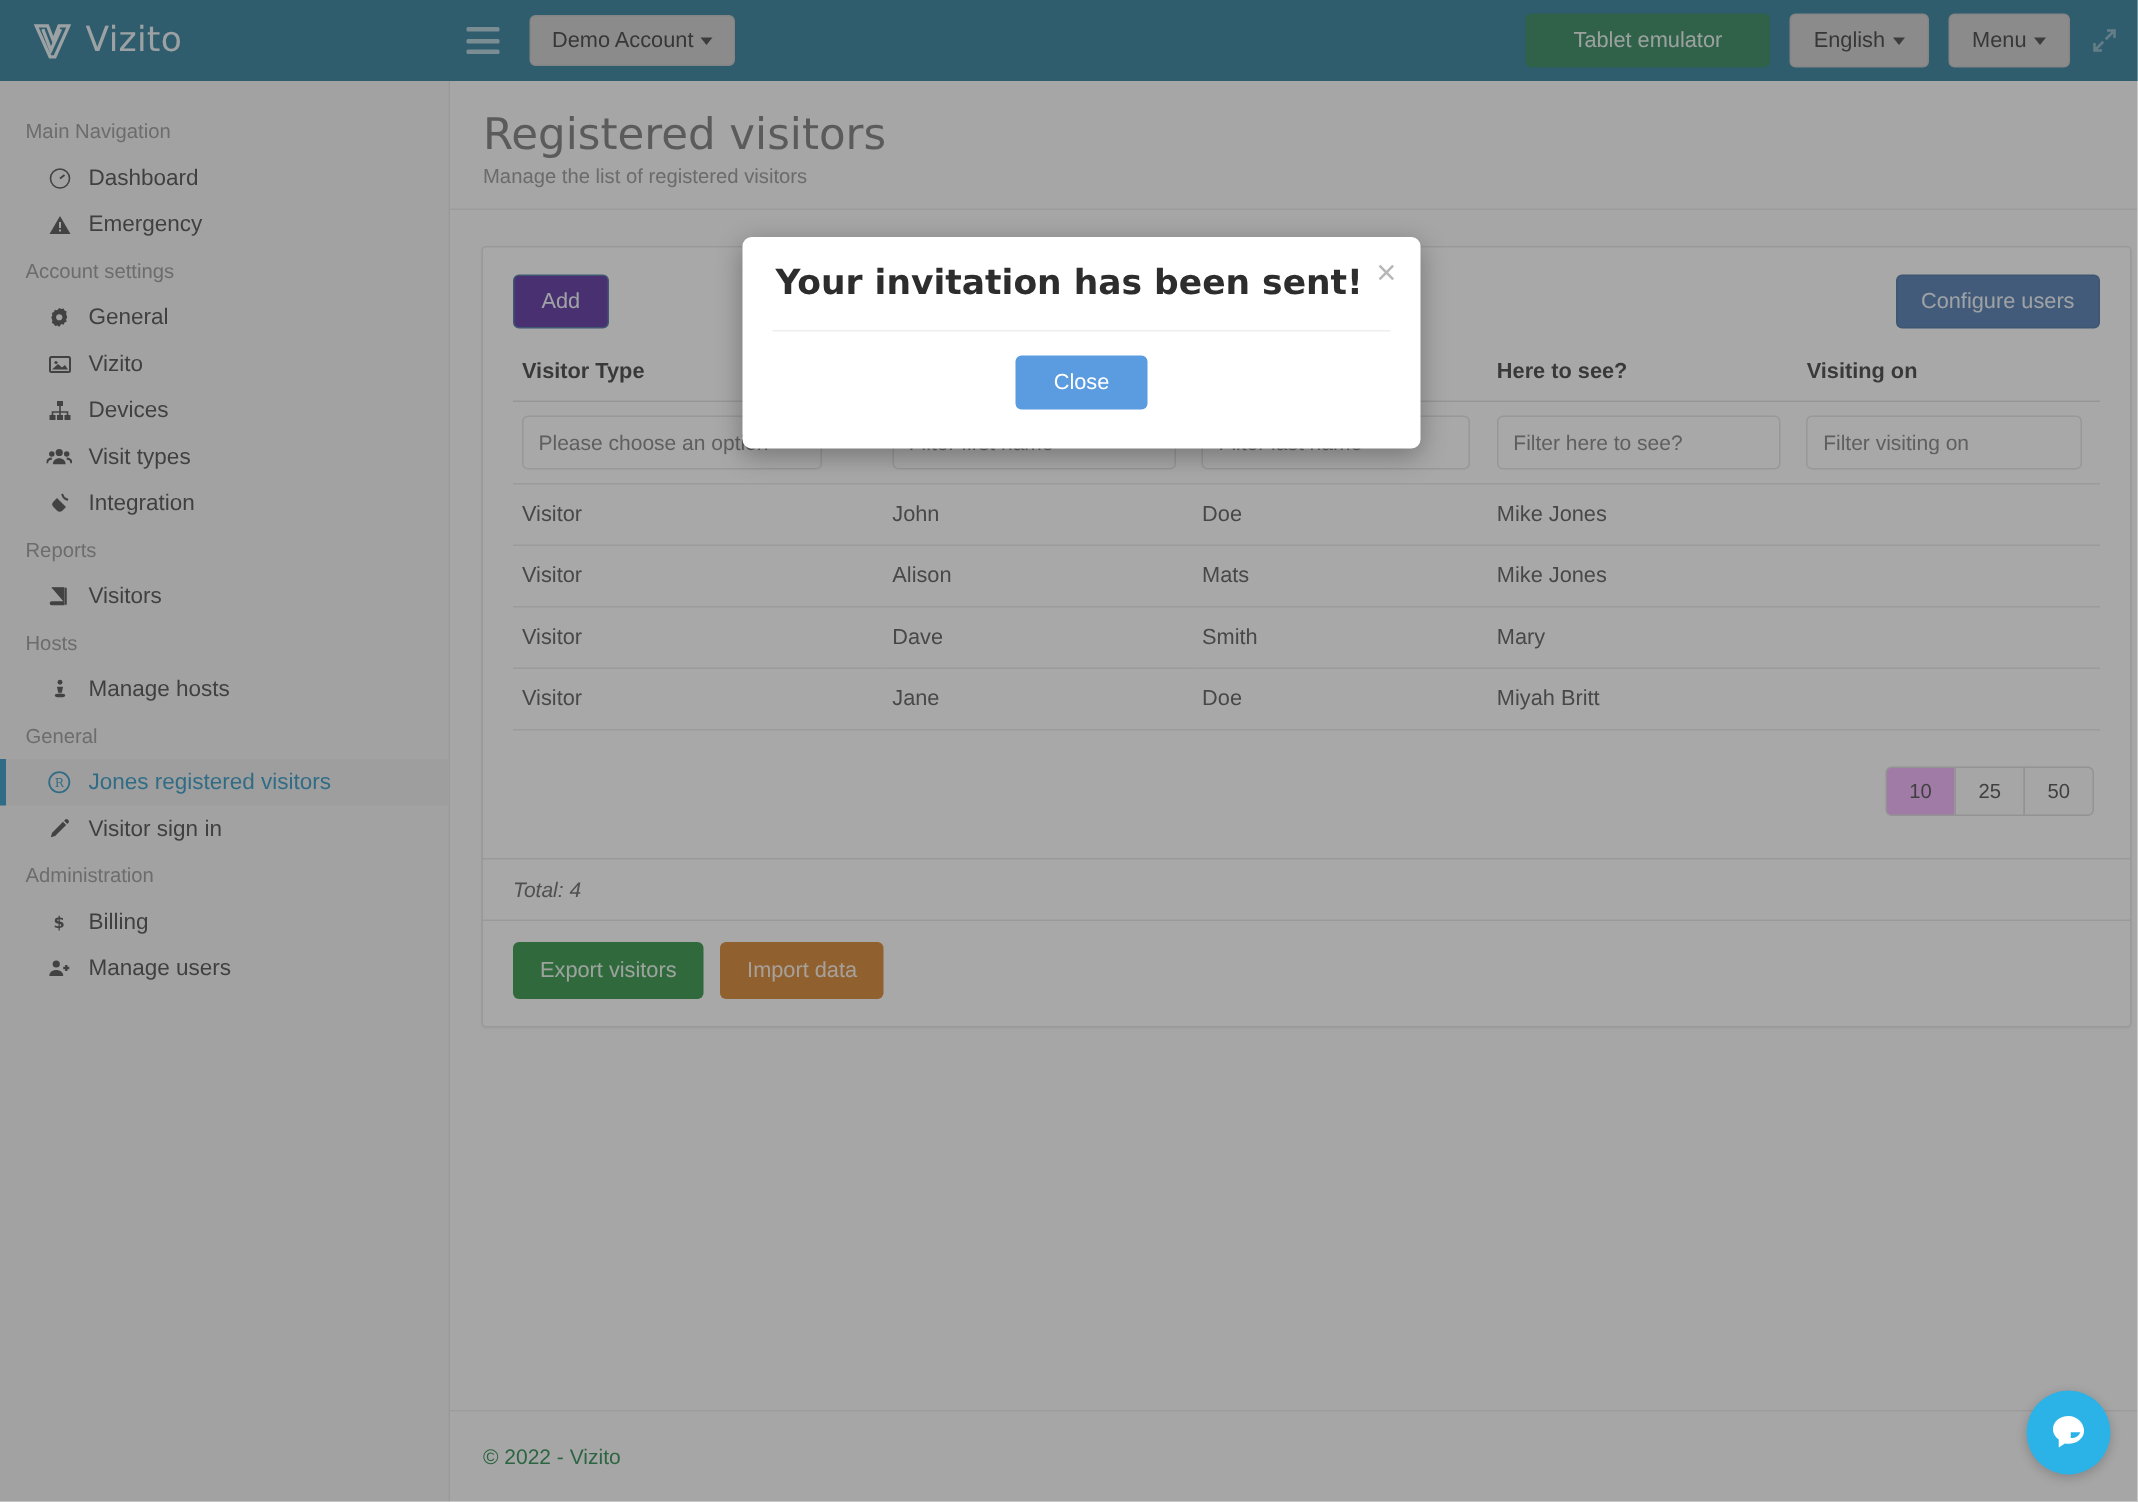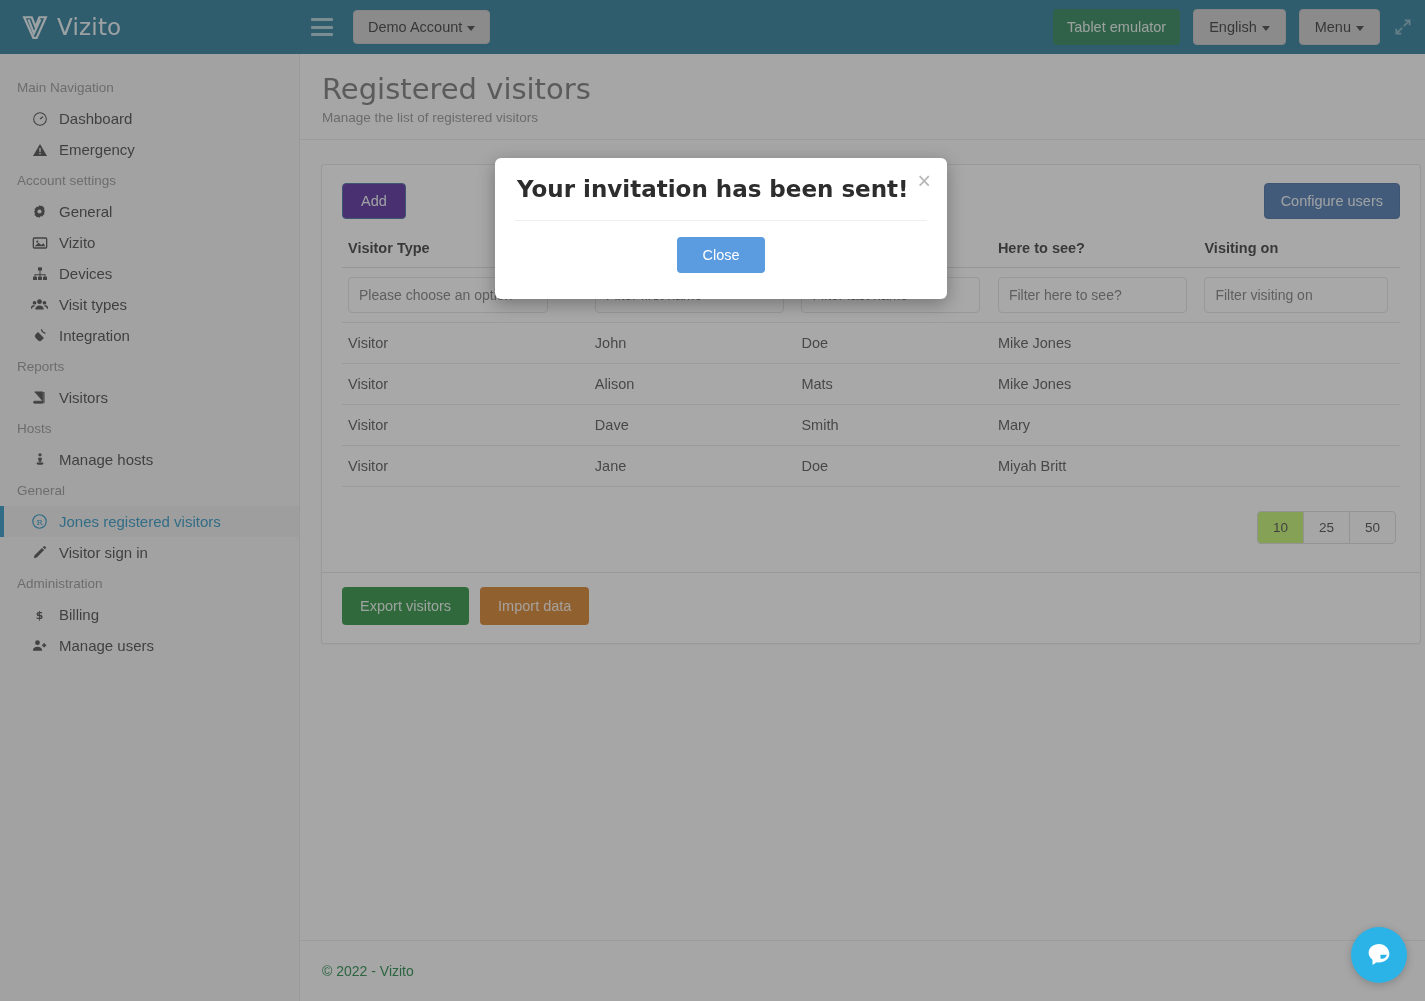--- a/index.html
+++ b/index.html
@@ -47,21 +47,21 @@
     border-left: 4px solid transparent; border-right: 4px solid transparent;
     border-top: 5px solid #333; vertical-align: middle;
   }
   .topbar-right {
     margin-left: auto; display: flex; align-items: center; gap: 13px;
     padding-right: 10px;
   }
   .btn-emulator {
     background: #1d7a4d; color: #e7f4ec;
     border: none; border-radius: 4px;
-    font-size: 14.5px; padding: 10px 14px; cursor: pointer;
+    font-size: 14.5px; padding: 10px 32px; cursor: pointer;
     font-family: "Liberation Sans", sans-serif;
   }
   .btn-grey {
     background: #c8c8c8; color: #2b2b2b;
     border: 1px solid #bdbdbd; border-radius: 4px;
     font-size: 14.5px; padding: 9px 15px; cursor: pointer;
     font-family: "Liberation Sans", sans-serif;
   }
   .expand-icon { width: 20px; height: 20px; opacity: .55; cursor: pointer; margin-right: 2px;}
 
@@ -164,21 +164,21 @@
   .col-visit { width: 200px; }
 
   .pager { display:flex; justify-content: flex-end; padding: 24px 4px 18px 0; }
   .pager .pg {
     border: 1px solid #d8d8d8; background: #fbfbfb; color: #3b3b3b;
     font-size: 13.5px; padding: 8px 15px; cursor: pointer; margin-left: -1px;
     font-family: "Liberation Sans", sans-serif;
   }
   .pager .pg:first-child { border-radius: 4px 0 0 4px; margin-left: 0; }
   .pager .pg:last-child { border-radius: 0 4px 4px 0; }
-  .pager .pg.active { background: #bef264; }
+  .pager .pg.active { background: #f0abfc; }
 
   .card-total {
     border-top: 1px solid #e3e3e3;
     padding: 12px 20px; font-size: 14px; color: #5a5a5a; font-style: italic;
   }
   .card-foot {
     border-top: 1px solid #e3e3e3;
     padding: 14px 20px 18px 20px; display: flex; gap: 11px;
   }
   .btn-green {
@@ -492,20 +492,21 @@
         </tbody>
       </table>
 
       <div class="pager">
         <button class="pg active">10</button>
         <button class="pg">25</button>
         <button class="pg">50</button>
       </div>
     </div>
 
+    <div class="card-total">Total: 4</div>
 
     <div class="card-foot">
       <button class="btn-green">Export visitors</button>
       <button class="btn-orange">Import data</button>
     </div>
   </div>
 
   <div class="footer">
     <span>© 2022 - Vizito</span>
   </div>

